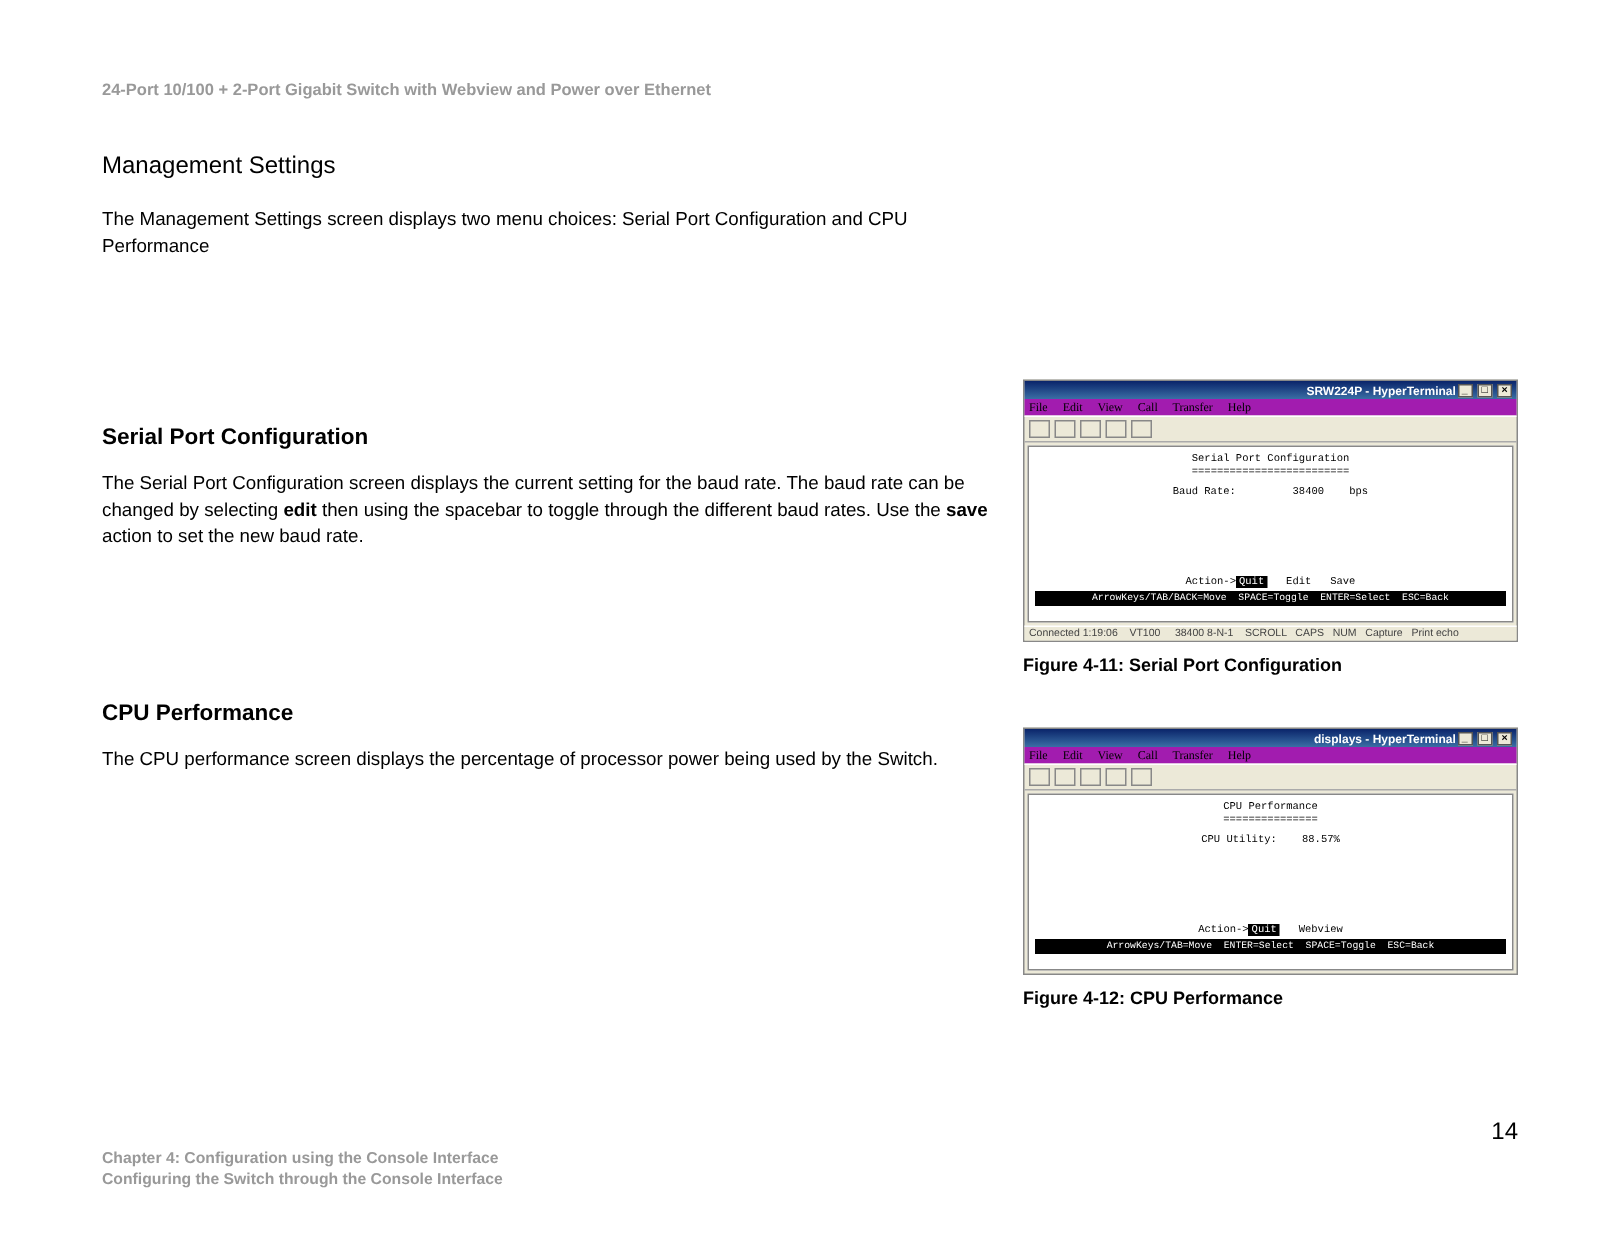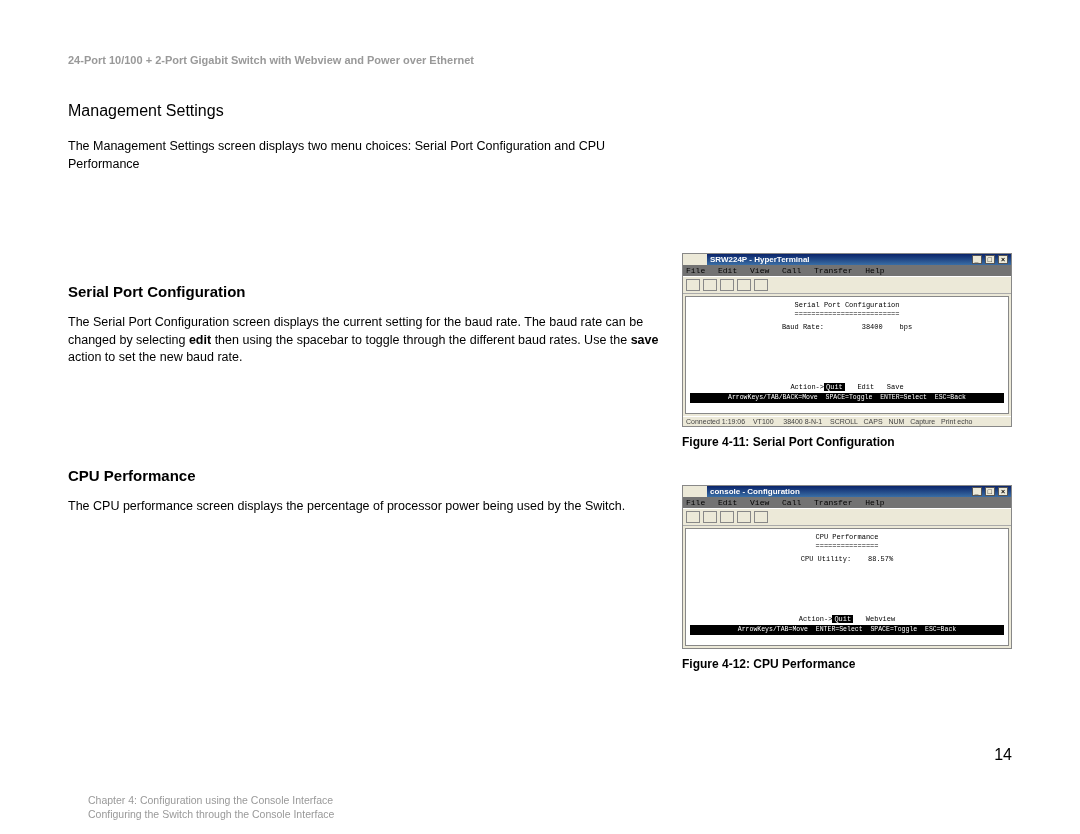--- a/index.html
+++ b/index.html
@@ -72,41 +72,40 @@
     font-family: "Courier New", monospace;
   }
   .tw-titlebar {
     background: linear-gradient(#0a246a,#3a6ea5);
     color: #fff;
     padding: 1px 3px;
     font-family: Arial, sans-serif;
     font-size: 8px;
     font-weight: bold;
     display: flex;
-    justify-content: space-between;
+    justify-content: flex-end;
     align-items: center;
-    margin-left: 24px;
   }
   .tw-titlebar .ctrls span {
     display: inline-block;
     width: 10px;
     height: 9px;
     background: #ece9d8;
     border: 1px solid #555;
     margin-left: 1px;
     color: #000;
     font-size: 7px;
     line-height: 7px;
     text-align: center;
   }
   .tw-menu {
-    font-family: Liberation Mono, monospace;
+    font-family: Liberation Serif, serif;
     font-size: 8px;
     padding: 1px 3px;
-    background: #737373;
+    background: #a21caf;
     color: #000;
   }
   .tw-menu span { margin-right: 8px; }
   .tw-toolbar {
     padding: 2px 3px;
     border-top: 1px solid #fff;
     border-bottom: 1px solid #aaa;
     display: flex;
     gap: 3px;
   }
@@ -175,26 +174,25 @@
   }
   .page-num {
     position: absolute;
     right: 68px;
     top: 746px;
     font-size: 16px;
   }
   .footer {
     position: absolute;
     left: 68px;
-    bottom: 12px;
+    bottom: 40px;
     font-size: 10.5px;
-    font-weight: normal;
+    font-weight: bold;
     color: #999;
     line-height: 1.4;
-    margin-left: 20px;
   }
 </style>
 </head>
 <body>
 
 <div class="page">
 
   <div class="doc-header">24-Port 10/100 + 2-Port Gigabit Switch with Webview and Power over Ethernet</div>
 
   <div class="left-col">
@@ -245,21 +243,21 @@
         </div>
       </div>
       <div class="tw-status">Connected 1:19:06    VT100     38400 8-N-1    SCROLL   CAPS   NUM   Capture   Print echo</div>
     </div>
     <div class="fig-caption">Figure 4-11: Serial Port Configuration</div>
   </div>
 
   <div class="fig-wrap-2">
     <div class="terminal-window">
       <div class="tw-titlebar">
-        <span>console - Configuration</span>
+        <span>displays - HyperTerminal</span>
         <span class="ctrls">
           <span>_</span>
           <span>□</span>
           <span>×</span>
         </span>
       </div>
       <div class="tw-menu">
         <span>File</span>
         <span>Edit</span>
         <span>View</span>

